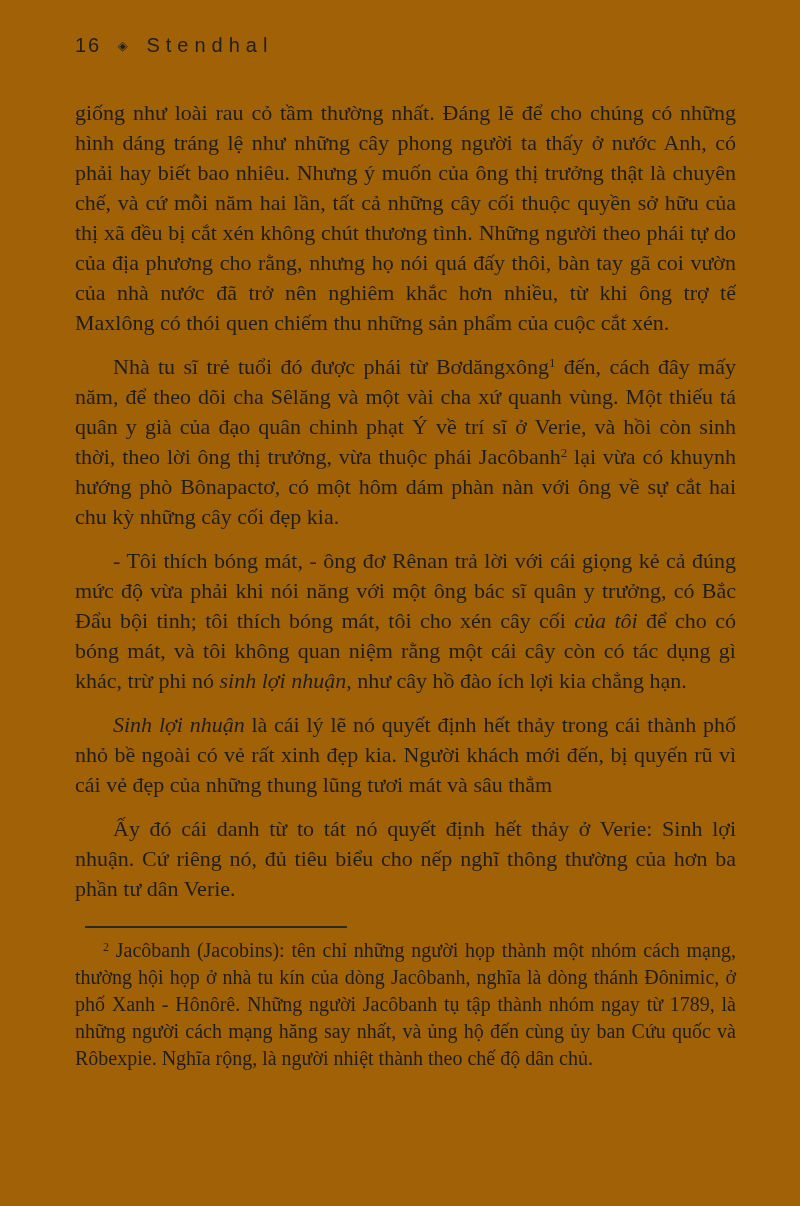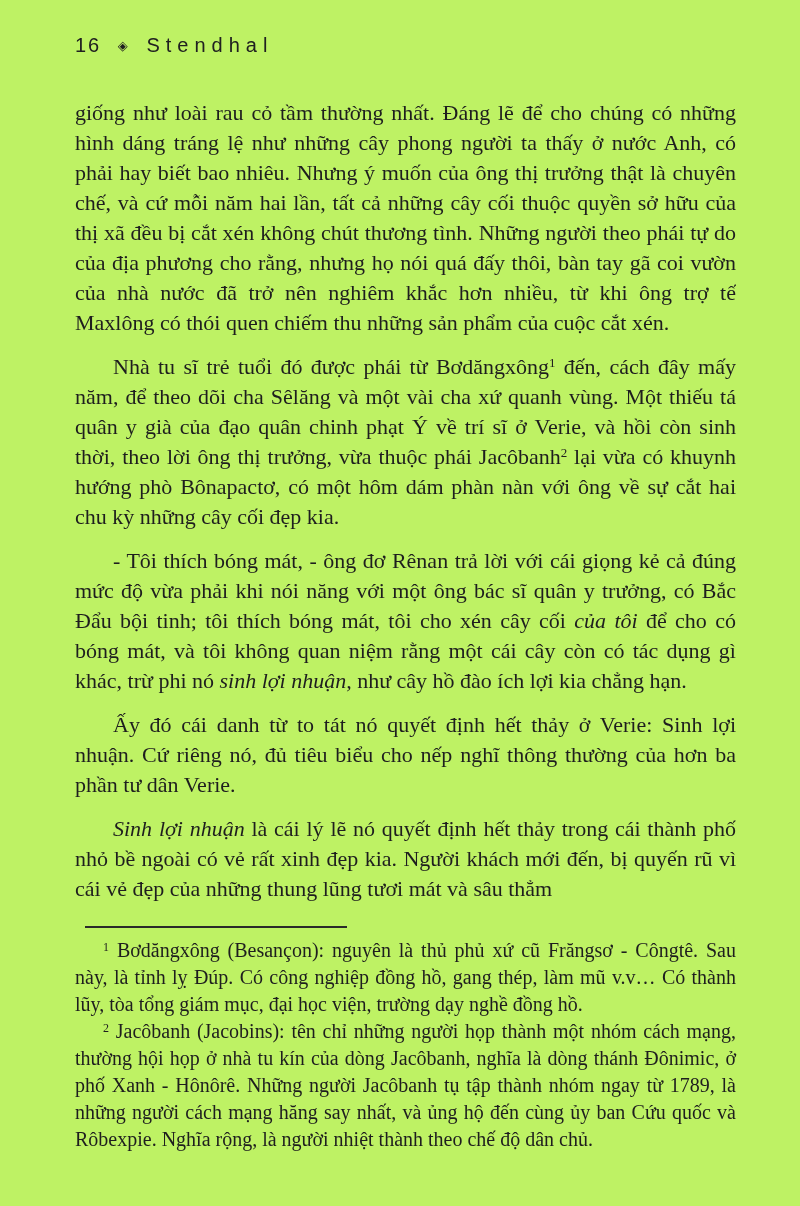--- a/index.html
+++ b/index.html
@@ -1,21 +1,21 @@
 <!DOCTYPE html>
 <html lang="vi"><head>
 <meta charset="utf-8">
 <style>
   html, body { margin: 0; padding: 0; background: #e9e9e9; }
   .page {
     position: relative;
     width: 800px;
     height: 1206px;
     margin: 0 auto;
-    background: #bef264;
+    background: #a16207;
     box-sizing: border-box;
     padding: 34px 64px 0 75px;
     color: #1e1e1e;
     font-family: "Liberation Serif", "DejaVu Serif", serif;
   }
   
   .header {
     font-family: "Liberation Sans", "DejaVu Sans", sans-serif;
     font-size: 20px;
     height: 26px;
@@ -72,24 +72,23 @@
   <div class="header">
     <span class="pagenum">16</span>
     <span class="orn">◈</span>
     <span class="author">Stendhal</span>
   </div>
 
   <div class="body-text" id="body-text">
       <p class="para"><span>giống như loài rau cỏ tầm thường nhất. Đáng lẽ để cho chúng có những hình dáng tráng lệ như những cây phong người ta thấy ở nước Anh, có phải hay biết bao nhiêu. Nhưng ý muốn của ông thị trưởng thật là chuyên chế, và cứ mỗi năm hai lần, tất cả những cây cối thuộc quyền sở hữu của thị xã đều bị cắt xén không chút thương tình. Những người theo phái tự do của địa phương cho rằng, nhưng họ nói quá đấy thôi, bàn tay gã coi vườn của nhà nước đã trở nên nghiêm khắc hơn nhiều, từ khi ông trợ tế Maxlông có thói quen chiếm thu những sản phẩm của cuộc cắt xén.</span></p>
       <p class="para indent"><span>Nhà tu sĩ trẻ tuổi đó được phái từ Bơdăngxông</span><sup>1</sup><span> đến, cách đây mấy năm, để theo dõi cha Sêlăng và một vài cha xứ quanh vùng. Một thiếu tá quân y già của đạo quân chinh phạt Ý về trí sĩ ở Verie, và hồi còn sinh thời, theo lời ông thị trưởng, vừa thuộc phái Jacôbanh</span><sup>2</sup><span> lại vừa có khuynh hướng phò Bônapactơ, có một hôm dám phàn nàn với ông về sự cắt hai chu kỳ những cây cối đẹp kia.</span></p>
       <p class="para indent"><span>- Tôi thích bóng mát, - ông đơ Rênan trả lời với cái giọng kẻ cả đúng mức độ vừa phải khi nói năng với một ông bác sĩ quân y trưởng, có Bắc Đẩu bội tinh; tôi thích bóng mát, tôi cho xén cây cối </span><em>của tôi</em><span> để cho có bóng mát, và tôi không quan niệm rằng một cái cây còn có tác dụng gì khác, trừ phi nó </span><em>sinh lợi nhuận,</em><span> như cây hồ đào ích lợi kia chẳng hạn.</span></p>
+      <p class="para indent"><em>Sinh lợi nhuận</em><span> là cái lý lẽ nó quyết định hết thảy trong cái thành phố nhỏ bề ngoài có vẻ rất xinh đẹp kia. Người khách mới đến, bị quyến rũ vì cái vẻ đẹp của những thung lũng tươi mát và sâu thẳm</span></p>
       <p class="para indent"><span>Ấy đó cái danh từ to tát nó quyết định hết thảy ở Verie: Sinh lợi nhuận. Cứ riêng nó, đủ tiêu biểu cho nếp nghĩ thông thường của hơn ba phần tư dân Verie.</span></p>
-      <p class="para indent"><em>Sinh lợi nhuận</em><span> là cái lý lẽ nó quyết định hết thảy trong cái thành phố nhỏ bề ngoài có vẻ rất xinh đẹp kia. Người khách mới đến, bị quyến rũ vì cái vẻ đẹp của những thung lũng tươi mát và sâu thẳm</span></p>
     </div>
 
   <div class="fn-rule"></div>
 
   <div class="footnotes" id="footnotes">
-      <p class="footnote"><sup>1</sup><span> Bơdăngxông (Besançon): nguyên là thủ phủ xứ cũ Frăngsơ - Côngtê. Sau này, là tỉnh lỵ Đúp. Có công nghiệp đồng hồ, gang thép, làm mũ v.v… Có thành lũy, tòa tổng giám mục, đại học viện, trường dạy nghề đồng hồ.</span></p>
       <p class="footnote"><sup>2</sup><span> Jacôbanh (Jacobins): tên chỉ những người họp thành một nhóm cách mạng, thường hội họp ở nhà tu kín của dòng Jacôbanh, nghĩa là dòng thánh Đônimic, ở phố Xanh - Hônôrê. Những người Jacôbanh tụ tập thành nhóm ngay từ 1789, là những người cách mạng hăng say nhất, và ủng hộ đến cùng ủy ban Cứu quốc và Rôbexpie. Nghĩa rộng, là người nhiệt thành theo chế độ dân chủ.</span></p>
     </div>
 
 </div>
 
 </body></html>

